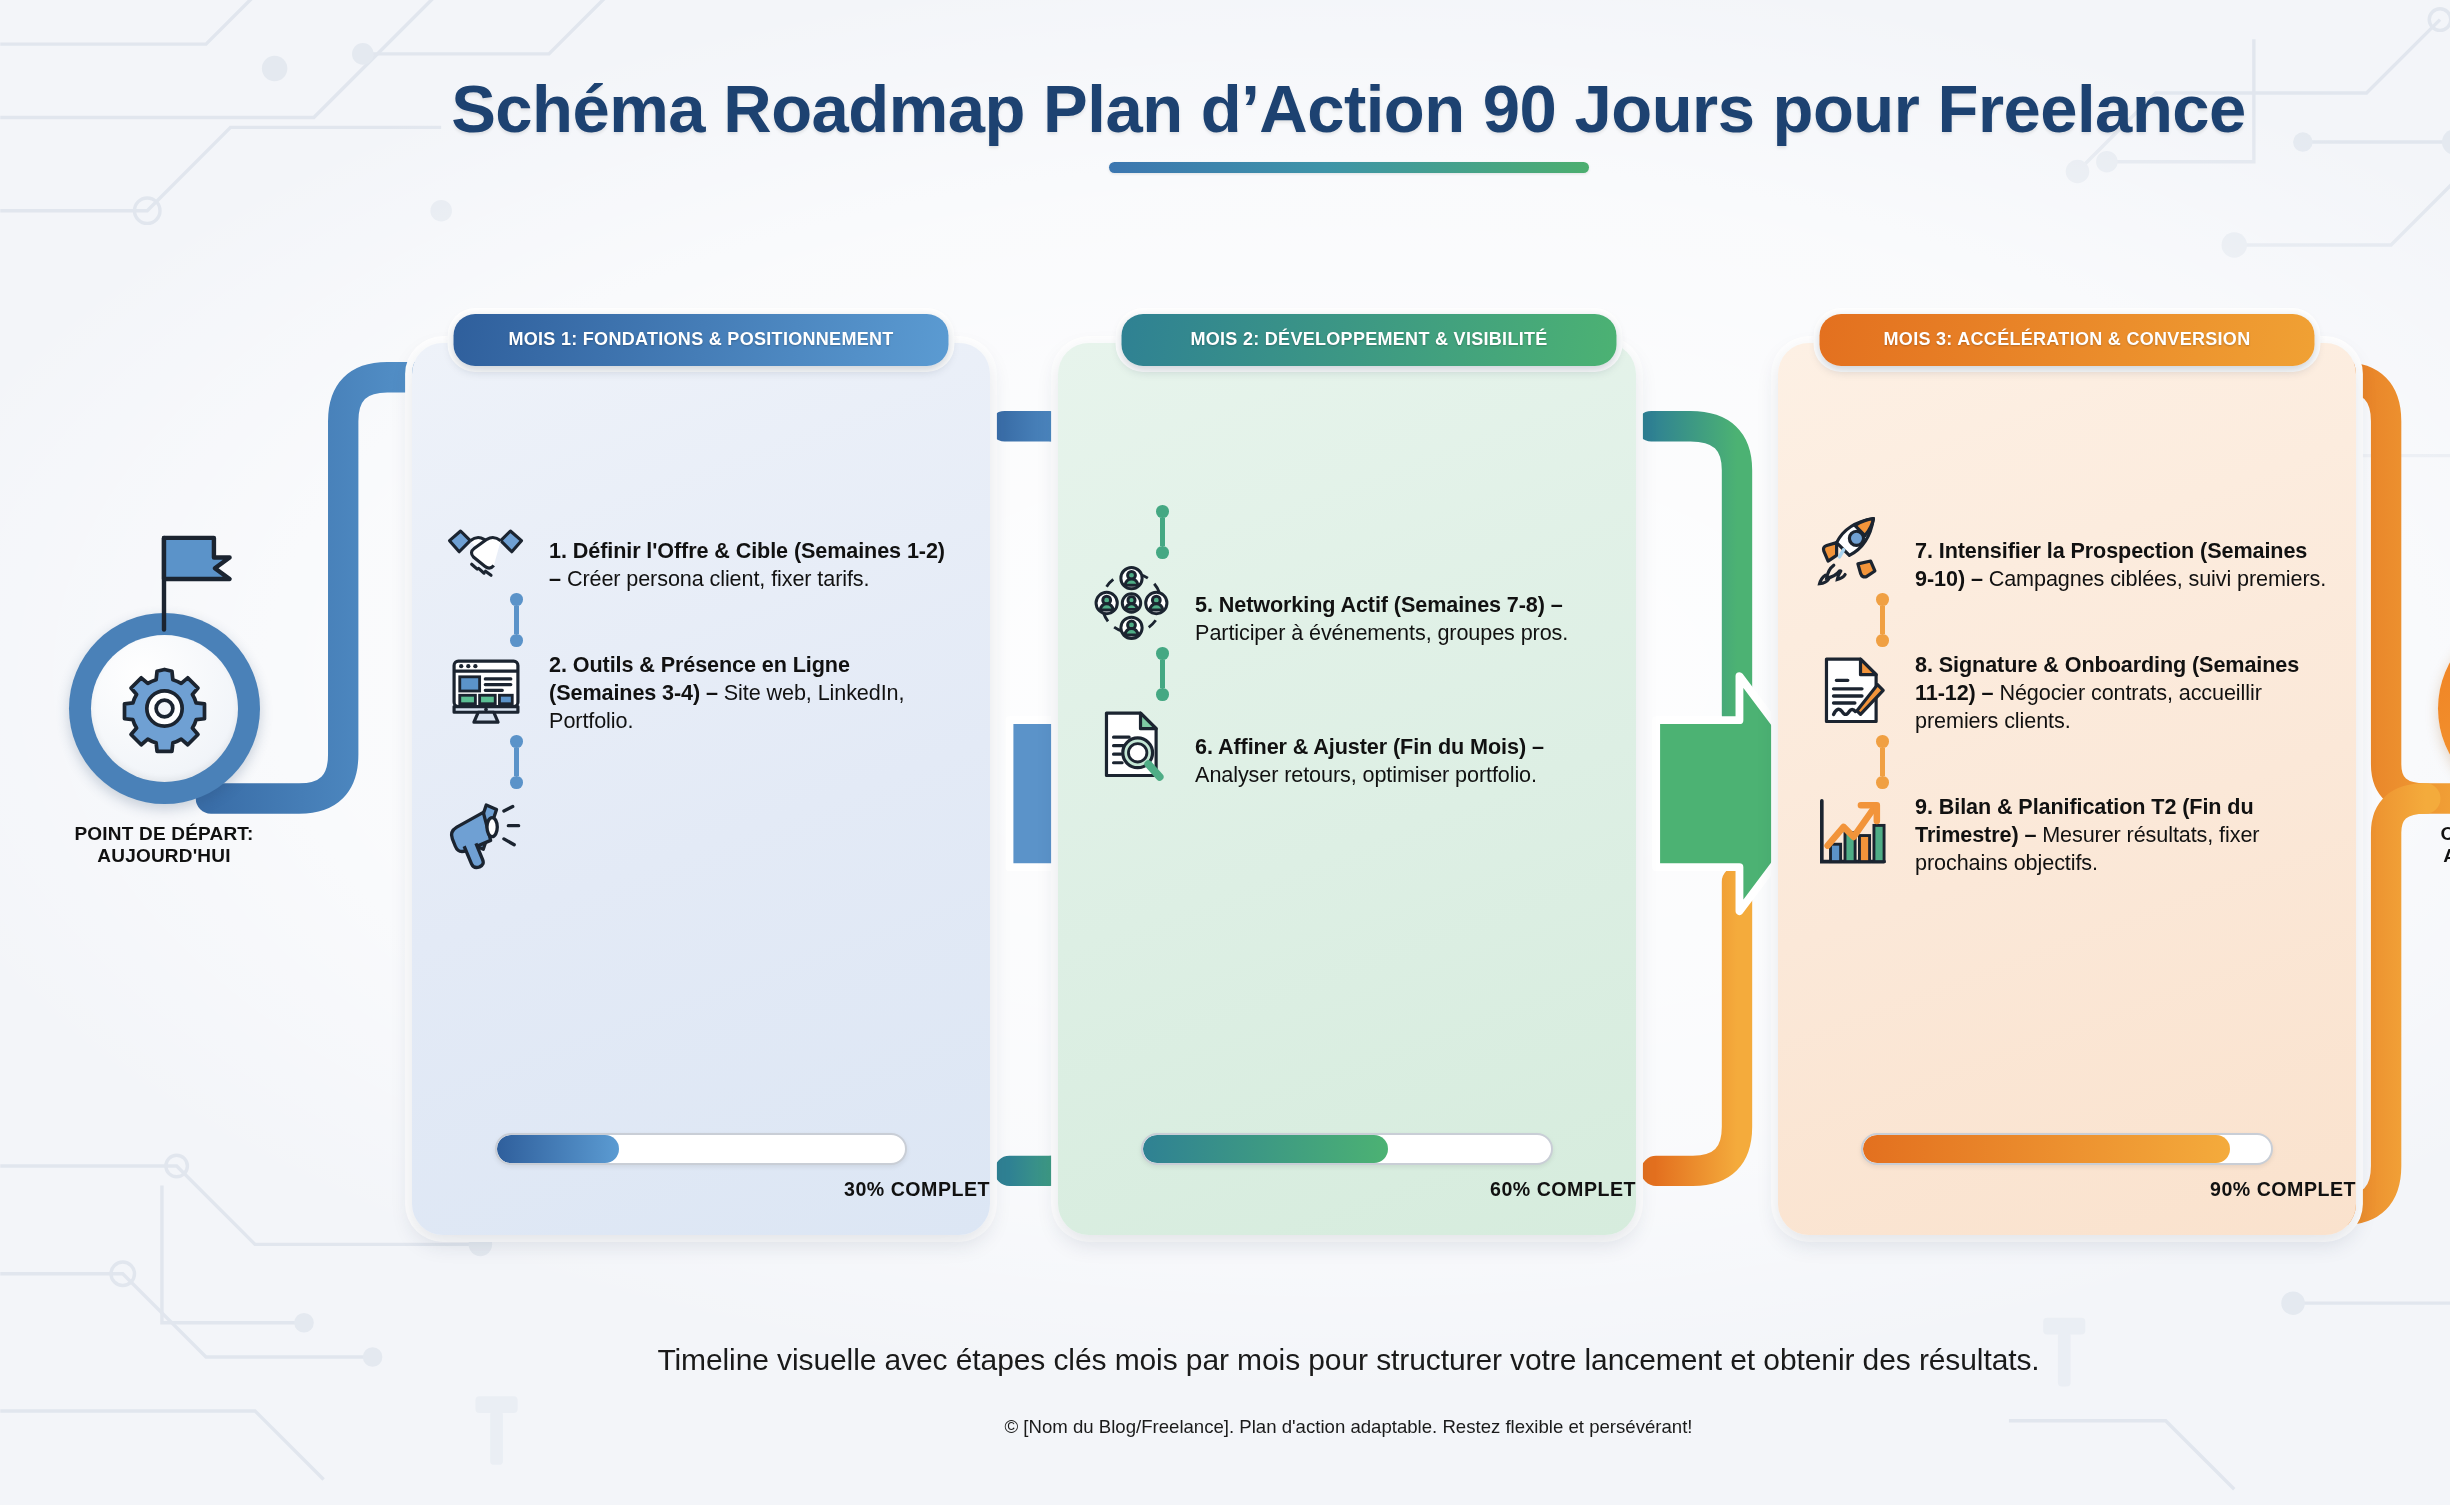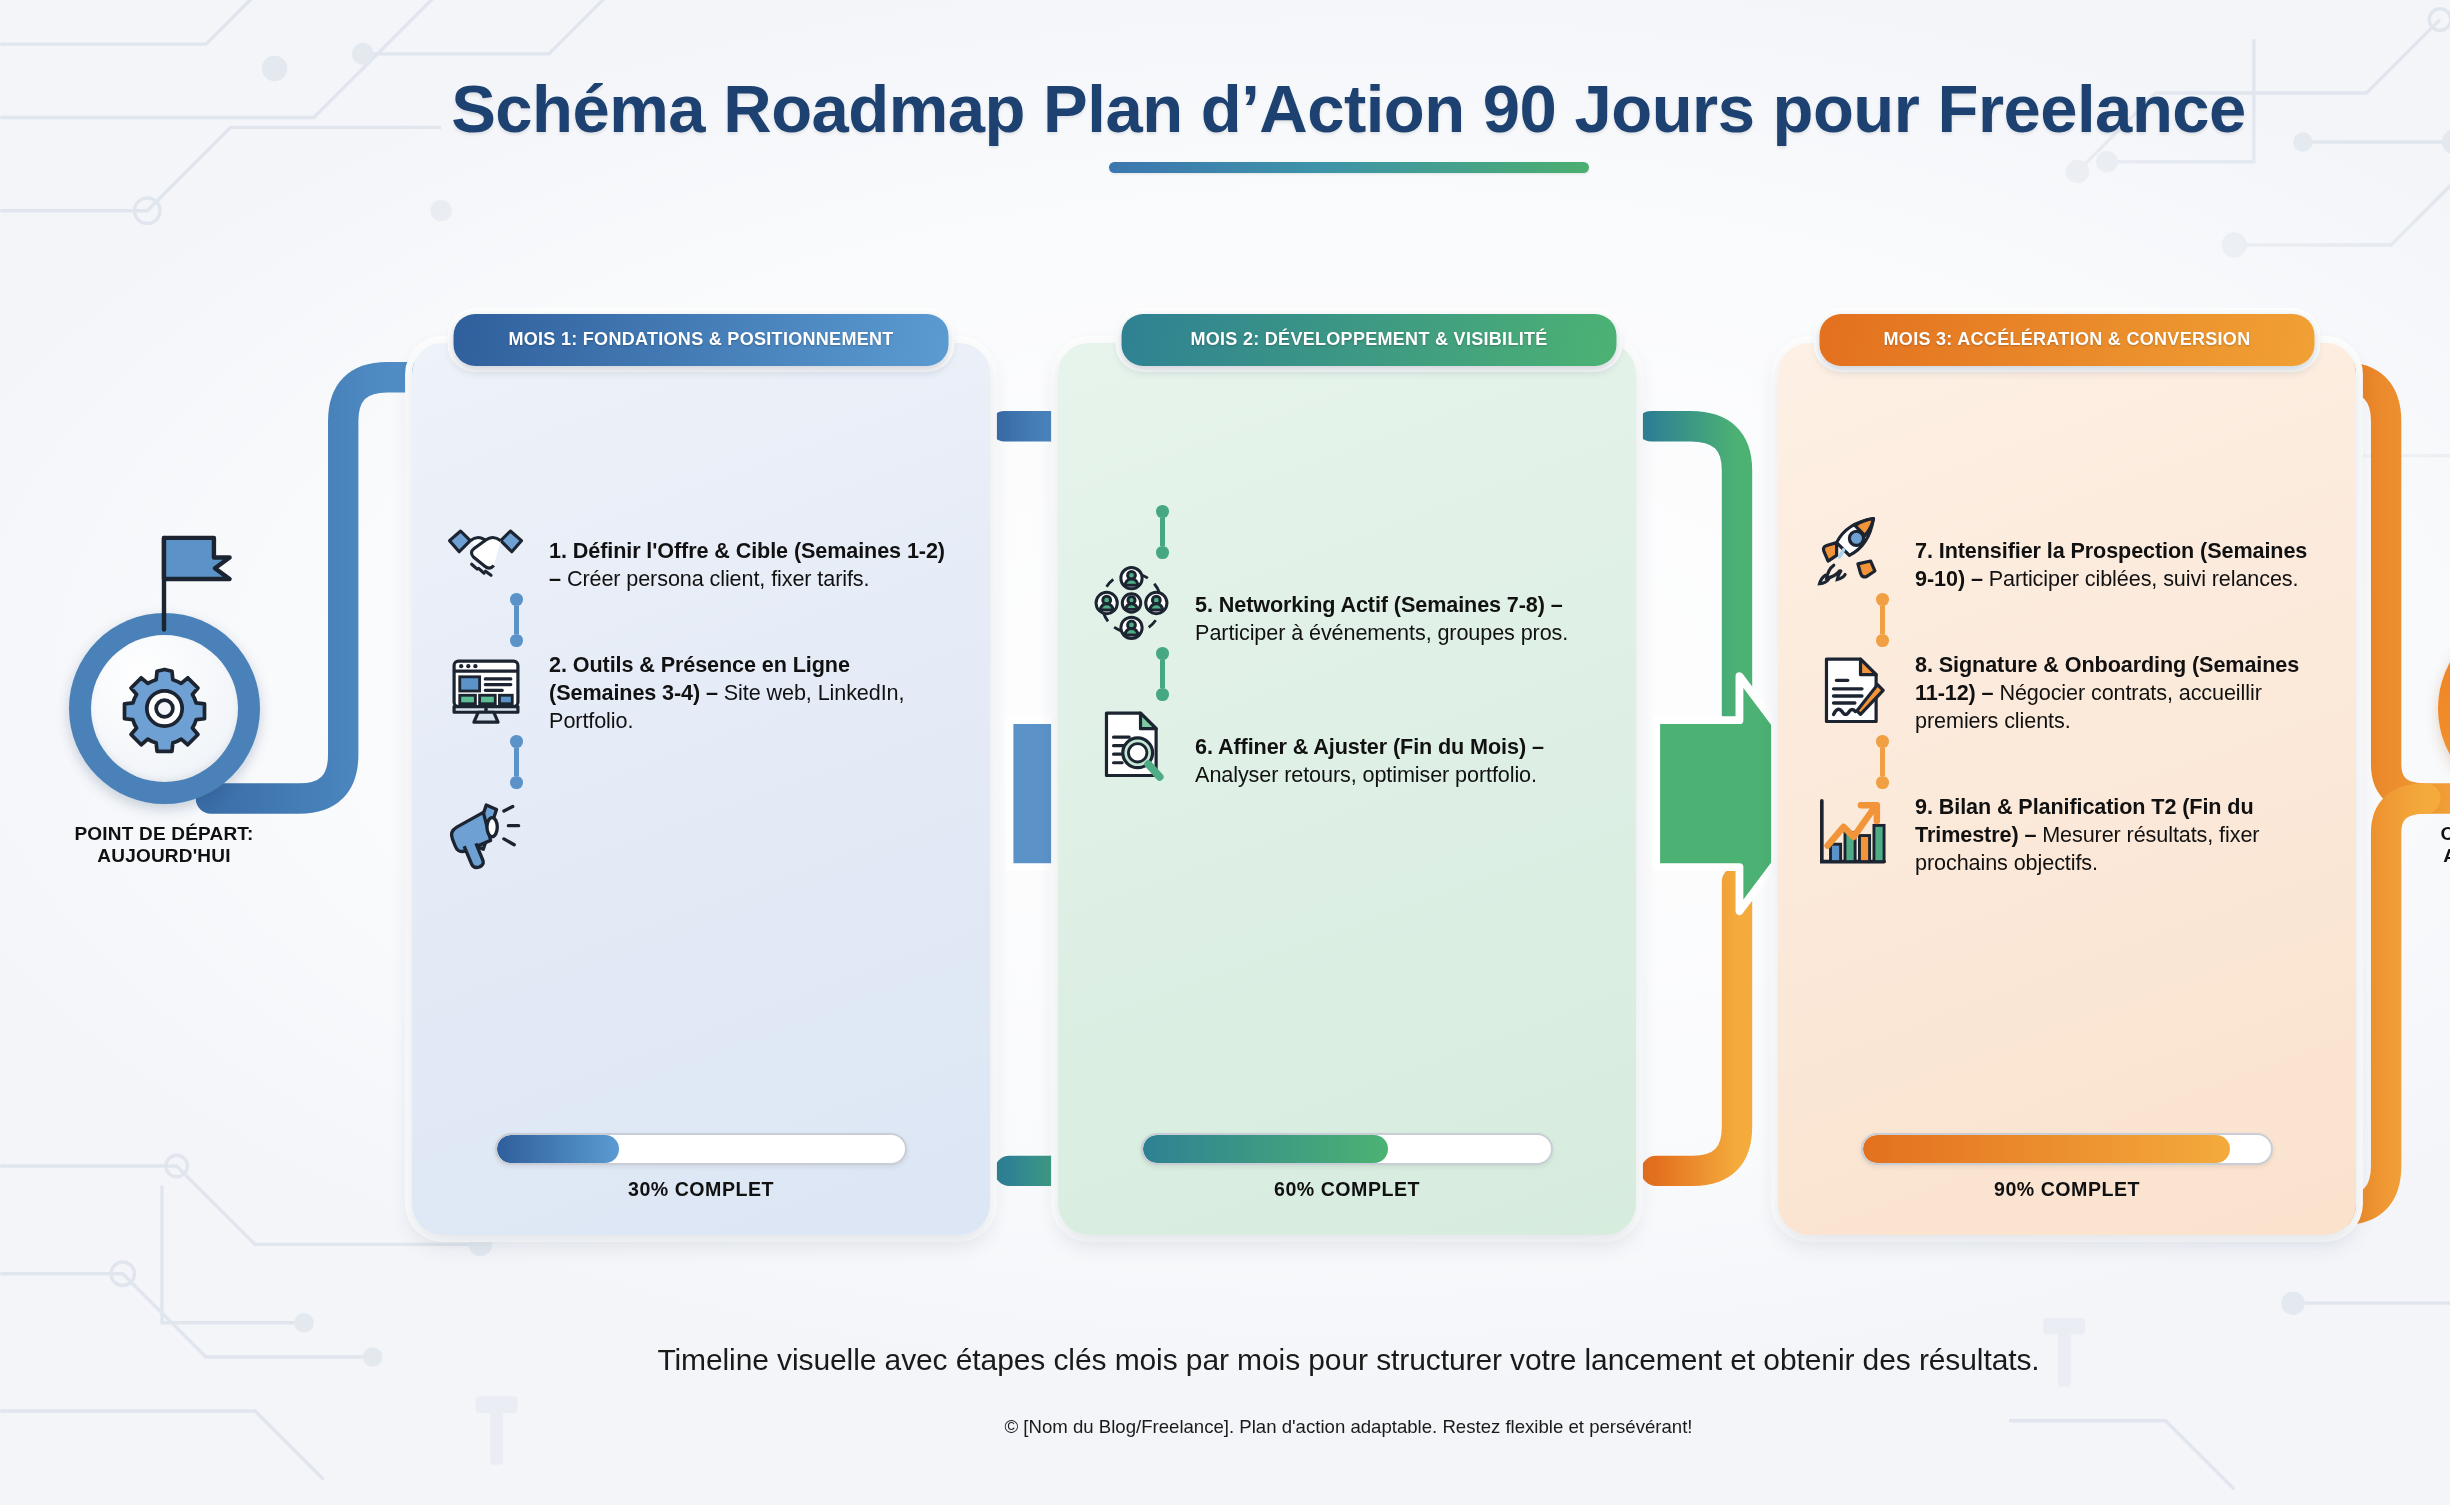--- a/index.html
+++ b/index.html
@@ -91,21 +91,21 @@
 
   .step-connector { height:54px; display:flex; justify-content:flex-start; padding-left:73px; }
   .dotline { width:7.8px; display:flex; flex-direction:column; align-items:center; justify-content:space-between; height:100%; }
   .dotline .dot { width:12.7px; height:12.7px; border-radius:50%; }
   .dotline .ln { width:4.9px; flex:1; }
   .c1 .dotline .dot, .c1 .dotline .ln { background:#5b93c9; }
   .c2 .dotline .dot, .c2 .dotline .ln { background:#45a883; }
   .c3 .dotline .dot, .c3 .dotline .ln { background:#f0a043; }
 
   
-  .progress-wrap { position:absolute; bottom:34px; left:0; width:100%; text-align:center; }
+  .progress-wrap { position:absolute; bottom:34px; left:0; width:100%; text-align:right; }
   .progress-track {
     width:412px; height:32px; margin:0 auto; border-radius:16px;
     background:#ffffff; border:2.9px solid #c9ced6;
     box-shadow:0 2px 4.9px rgba(0,0,0,.08);
     overflow:hidden; padding:0;
   }
   .progress-fill { height:100%; border-radius:16px; }
   .c1 .progress-fill { background:linear-gradient(90deg,#2f5f9c 0%,#5b9bd2 100%); }
   .c2 .progress-fill { background:linear-gradient(90deg,#2f8193 0%,#4cb273 100%); }
   .c3 .progress-fill { background:linear-gradient(90deg,#e3701f 0%,#f4ab3c 100%); }
@@ -426,21 +426,21 @@
             <circle cx="62" cy="40" r="10" fill="#6fa0d3" stroke="#1b2430" stroke-width="4.5"></circle>
             <path d="M44 56 l-6 10" stroke="#a8d3ef" stroke-width="5" stroke-linecap="round"></path>
             <g stroke="#1b2430" stroke-width="4.5" fill="none" stroke-linecap="round">
               <path d="M30 78 q-8 6 -10 18 q12-2 18-10"></path>
               <path d="M18 92 q-6 4 -8 12 q9-1 13-7"></path>
               <path d="M40 86 q-4 6 -5 12 q8-2 11-7"></path>
             </g>
           </svg>
         </div>
         <div class="step-text">
-          <b>7. Intensifier la Prospection (Semaines 9-10) –</b><span> Participer ciblées, suivi relances.</span>
+          <b>7. Intensifier la Prospection (Semaines 9-10) –</b><span> Campagnes ciblées, suivi premiers.</span>
         </div>
       </div>
 
       <div class="step-connector">
         <div class="dotline">
             <span class="dot"></span>
             <span class="ln"></span>
             <span class="dot"></span>
           </div>
       </div>

